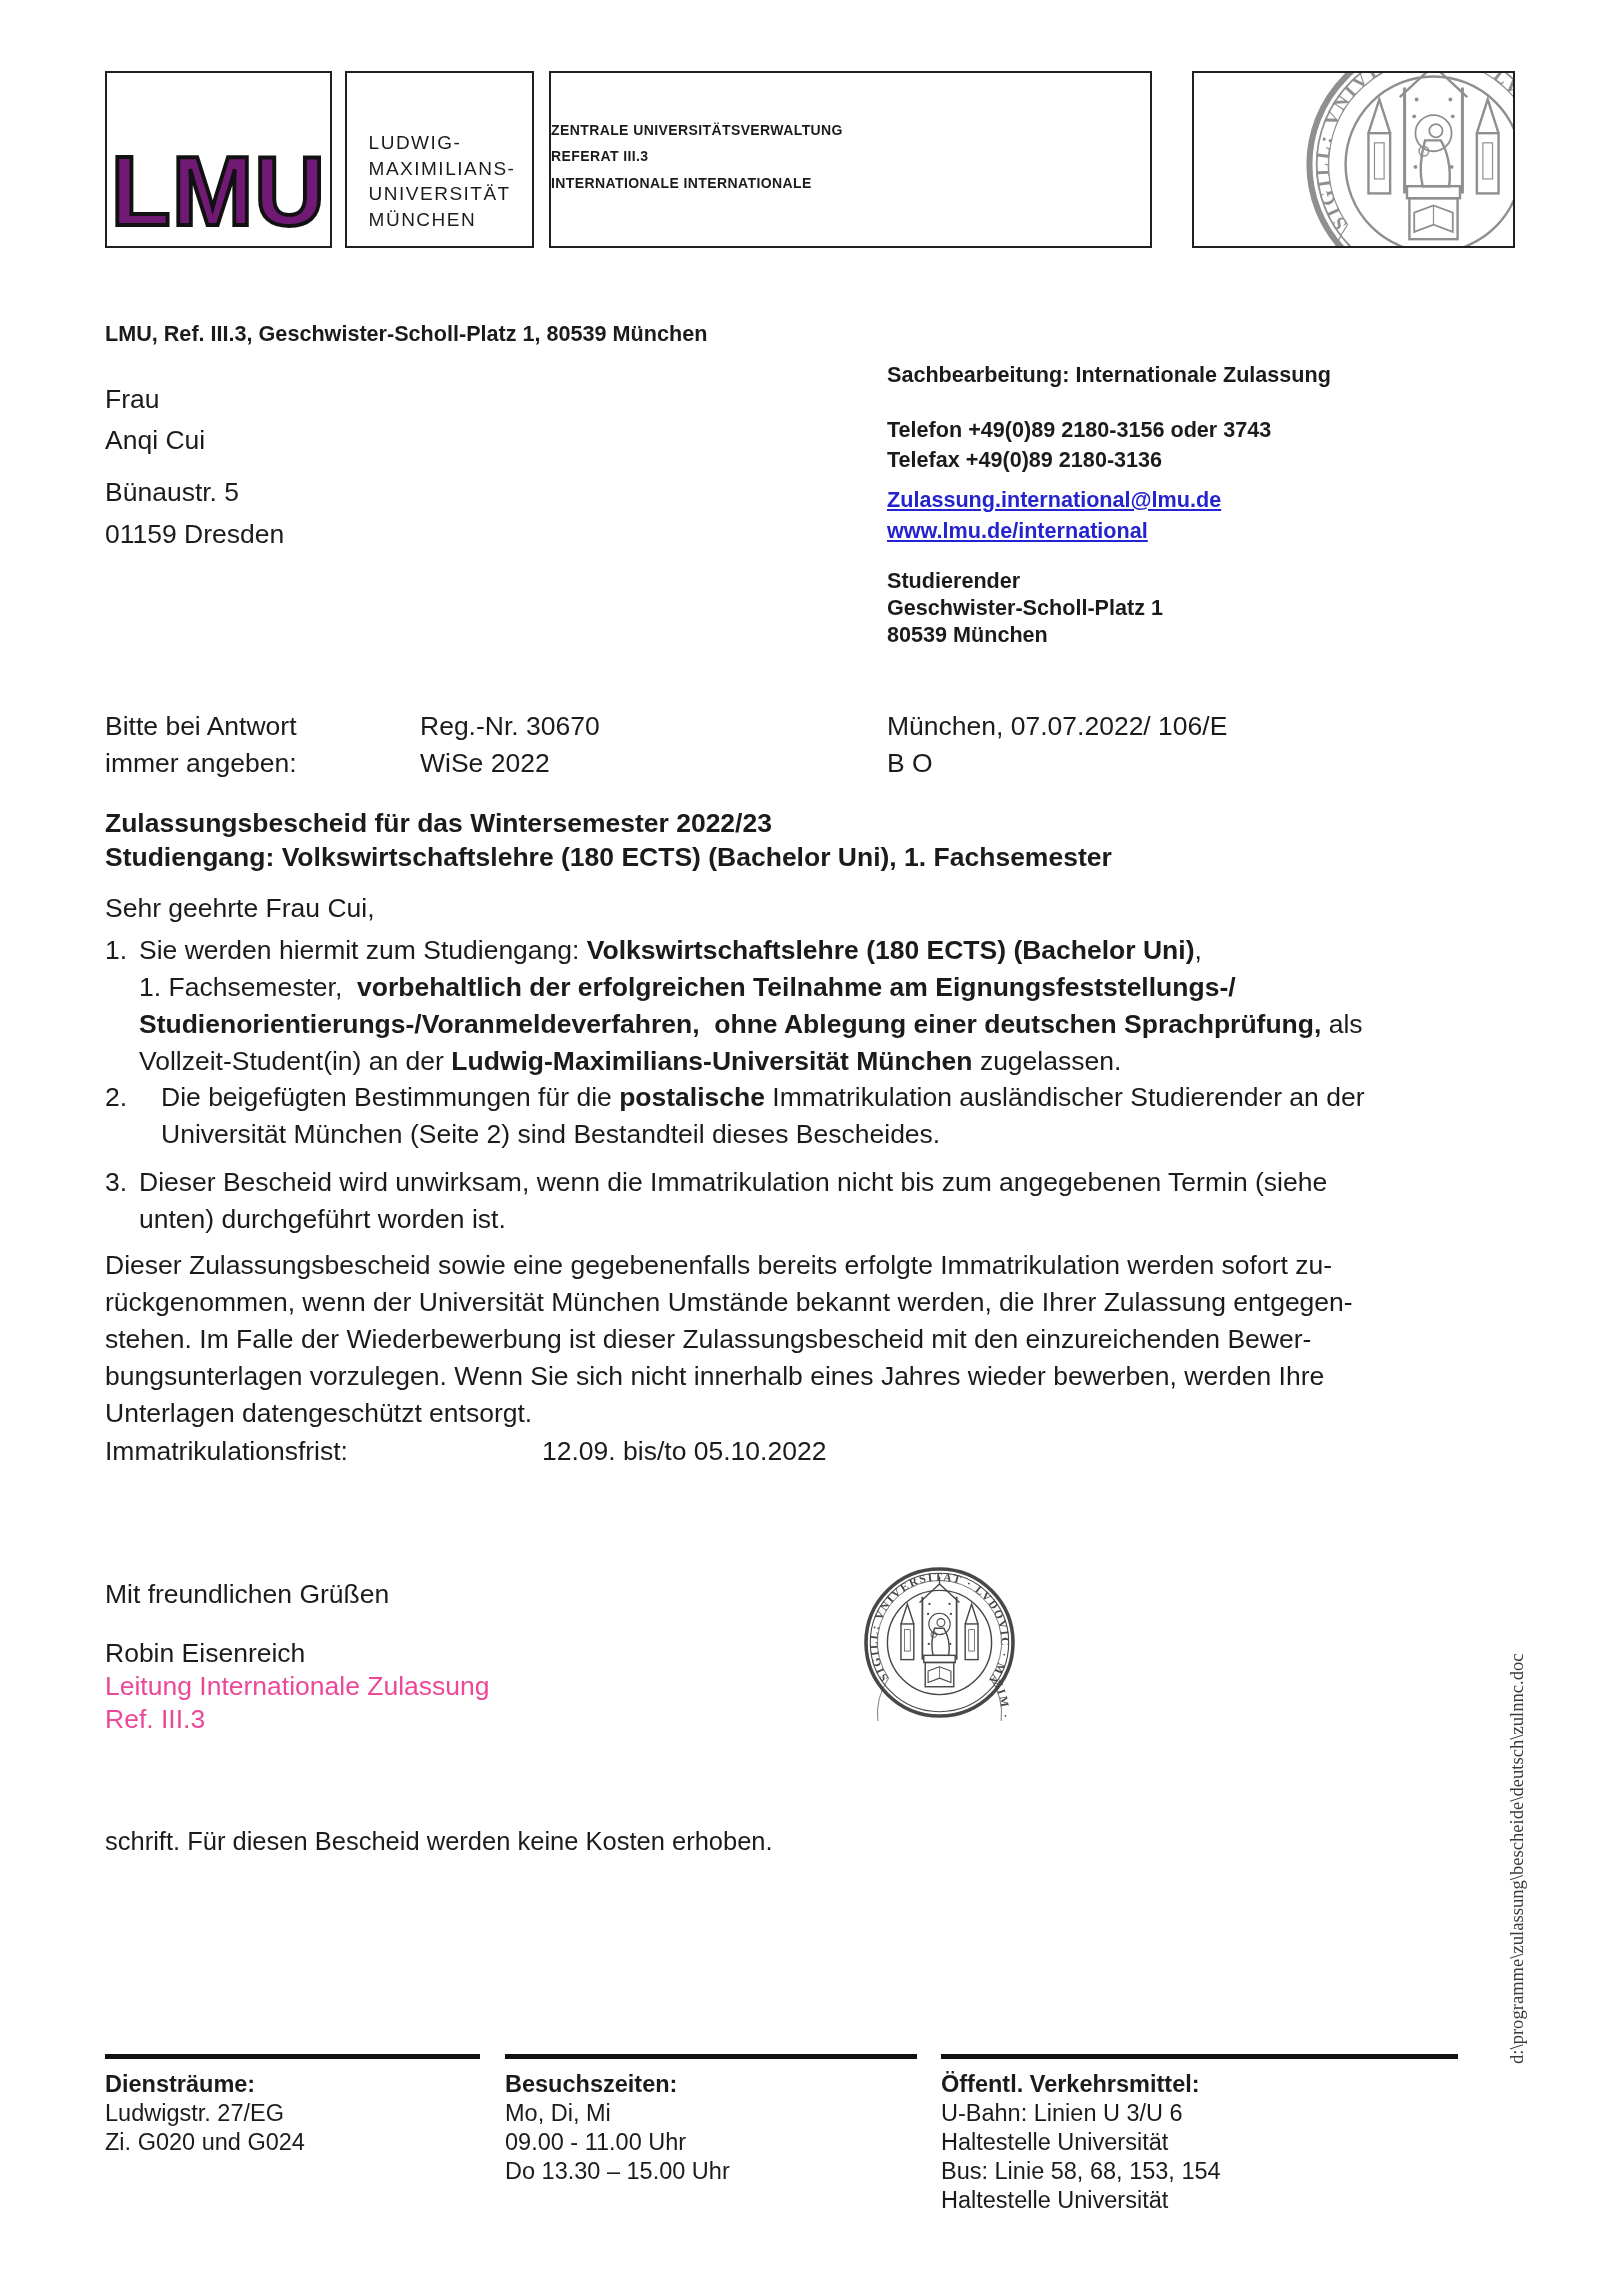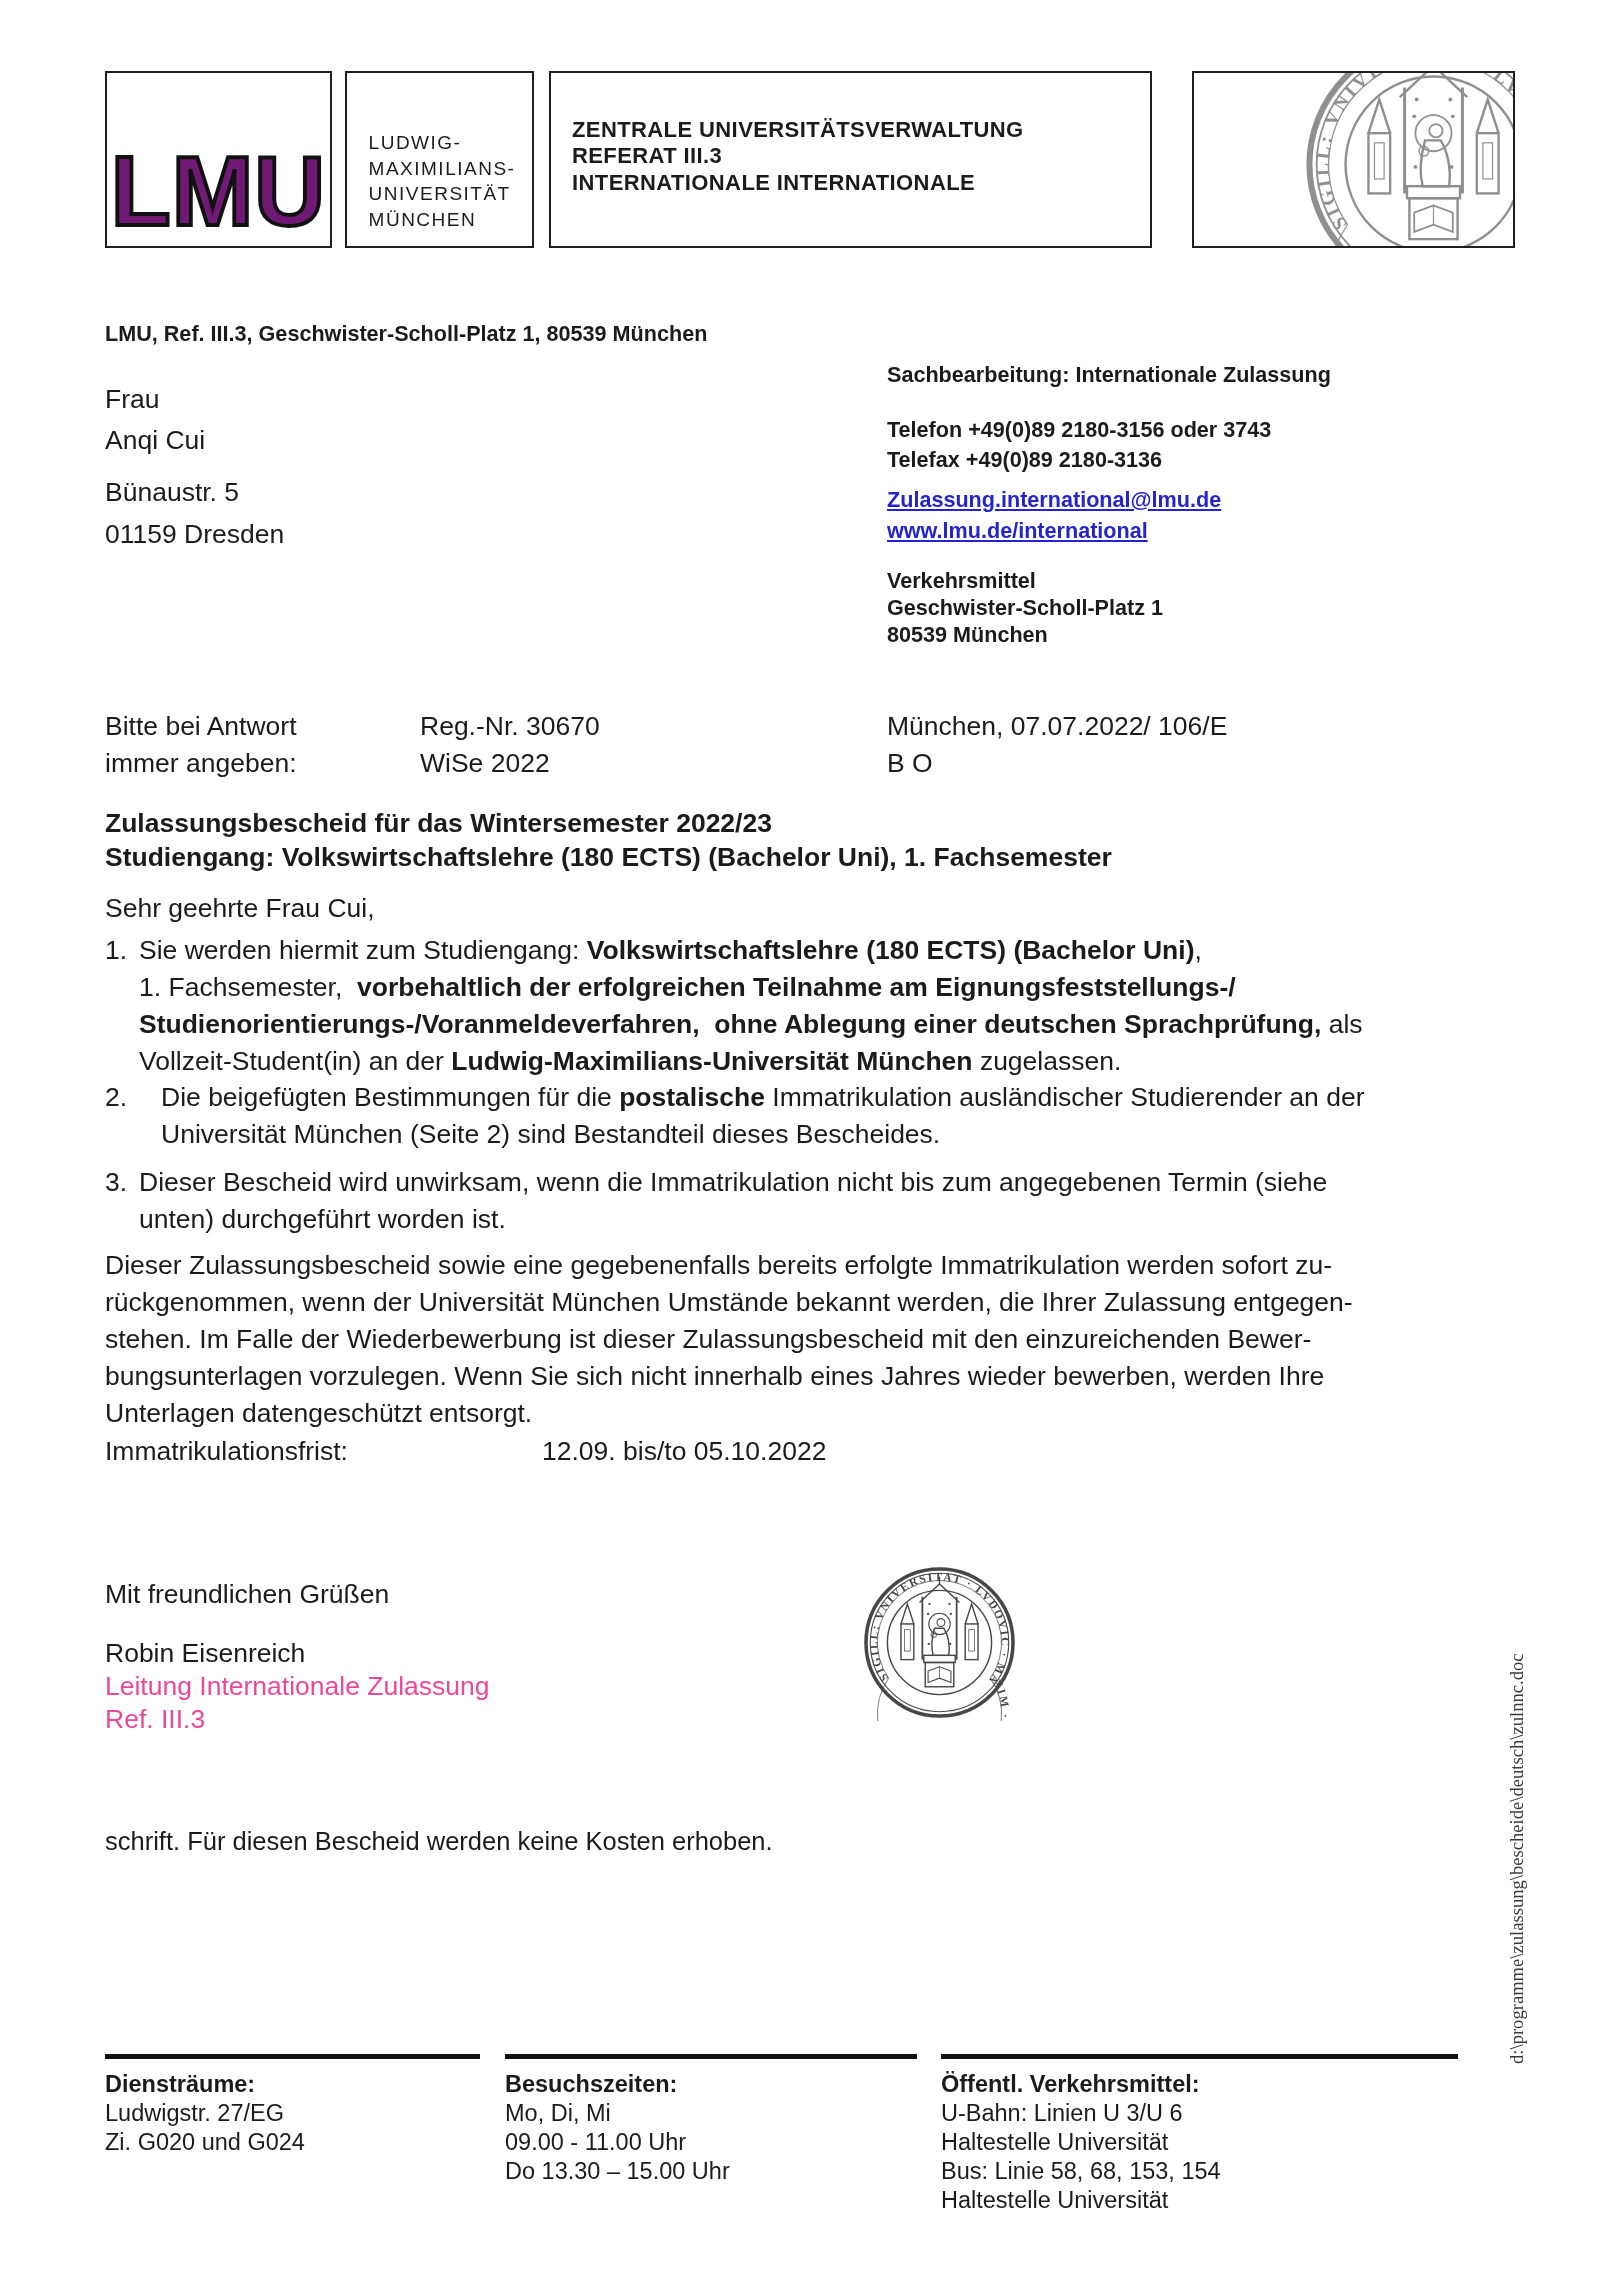--- a/index.html
+++ b/index.html
@@ -20,21 +20,21 @@
   .hbox{position:absolute;top:71px;height:177px;border:2.9px solid #1f1f1f;box-sizing:border-box;background:#fff;}
   .box-lmu{left:105px;width:227px;display:flex;align-items:flex-end;justify-content:center;}
   .lmu-logo{
     font-size:98px;font-weight:700;line-height:.92;
     -webkit-text-stroke:3.9px #111;color:#701a75;letter-spacing:1px;
     padding-bottom:9.8px;
   }
   .box-univ{left:345px;width:189px;display:flex;align-items:flex-end;}
   .univ-lines{font-size:19px;line-height:25.5px;letter-spacing:1.5px;padding:0 0 13.7px 21.6px;color:#1c1c1c;}
   .box-dept{left:549px;width:603px;display:flex;align-items:center;}
-  .dept-lines{font-size:22px;font-weight:bold;line-height:26.5px;letter-spacing:0.4px;padding-left:21px;margin-top:-5.9px;}
+  .dept-lines{font-size:14px;font-weight:bold;line-height:26.5px;letter-spacing:0.4px;padding-left:0;margin-top:-5.9px;}
   .box-seal{left:1192px;width:323px;overflow:hidden;}
   .seal{display:block;}
   .seal-light{color:#8f8f8f;}
   .seal-dark{color:#474747;}
   .seal-in-header{position:absolute;left:107px;top:-41px;}
 
   
   .small{font-size:21.6px;line-height:27.4px;font-weight:bold;}
   .body-t{font-size:26.5px;line-height:37px;}
   a.doc-link{color:#2323cf;text-decoration:underline;cursor:pointer;}
@@ -116,21 +116,21 @@
   <div class="abs body-t" style="left:105px;top:381px;">Frau</div>
   <div class="abs body-t" style="left:105px;top:422px;">Anqi Cui</div>
   <div class="abs body-t" style="left:105px;top:474px;">Bünaustr. 5</div>
   <div class="abs body-t" style="left:105px;top:516px;">01159 Dresden</div>
 
   <div class="abs small" style="left:887px;top:361px;">Sachbearbeitung: Internationale Zulassung</div>
   <div class="abs small" style="left:887px;top:416px;">Telefon +49(0)89 2180-3156 oder 3743</div>
   <div class="abs small" style="left:887px;top:446px;">Telefax +49(0)89 2180-3136</div>
   <a class="abs small doc-link" style="left:887px;top:486px;">Zulassung.international@lmu.de</a>
   <a class="abs small doc-link" style="left:887px;top:517px;">www.lmu.de/international</a>
-  <div class="abs small" style="left:887px;top:567px;">Verkehrsmittel</div>
+  <div class="abs small" style="left:887px;top:567px;">Studierender</div>
   <div class="abs small" style="left:887px;top:594px;">Geschwister-Scholl-Platz 1</div>
   <div class="abs small" style="left:887px;top:621px;">80539 München</div>
 
   <div class="abs body-t pre" style="left:105px;top:708px;"><span>Bitte bei Antwort</span><br><span>immer angeben:</span></div>
   <div class="abs body-t pre" style="left:420px;top:708px;"><span>Reg.-Nr. 30670</span><br><span>WiSe 2022</span></div>
   <div class="abs body-t pre" style="left:887px;top:708px;"><span>München, 07.07.2022/ 106/E</span><br><span>B O</span></div>
 
   <div class="abs body-t bold pre" style="left:105px;top:806px;line-height:34px;"><span>Zulassungsbescheid für das Wintersemester 2022/23</span><br><span>Studiengang: Volkswirtschaftslehre (180 ECTS) (Bachelor Uni), 1. Fachsemester</span></div>
 
   <div class="abs body-t" style="left:105px;top:890px;">Sehr geehrte Frau Cui,</div>

